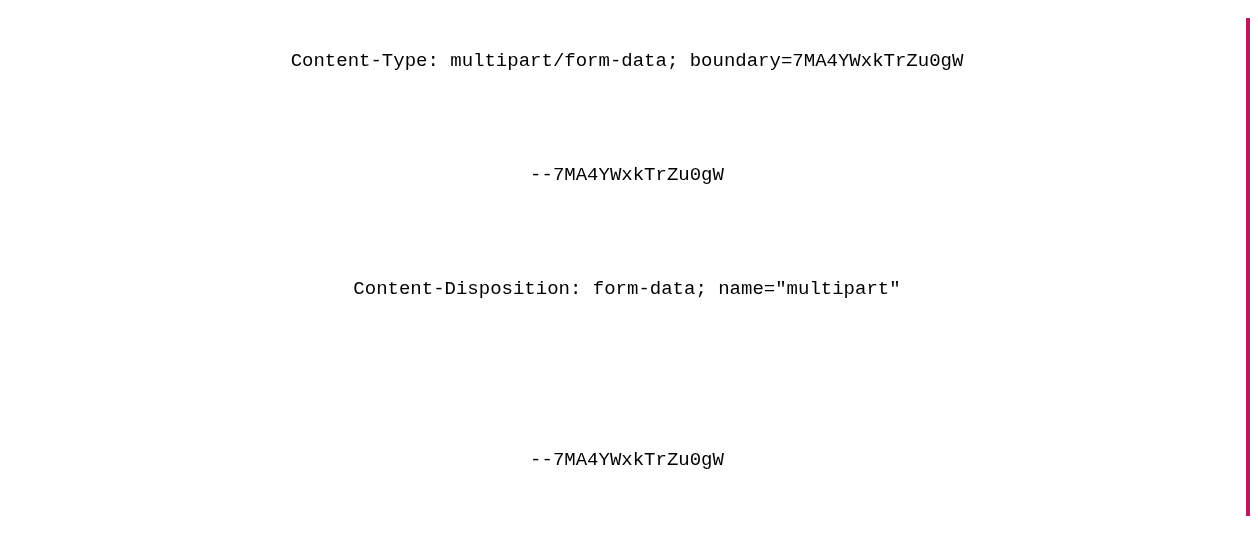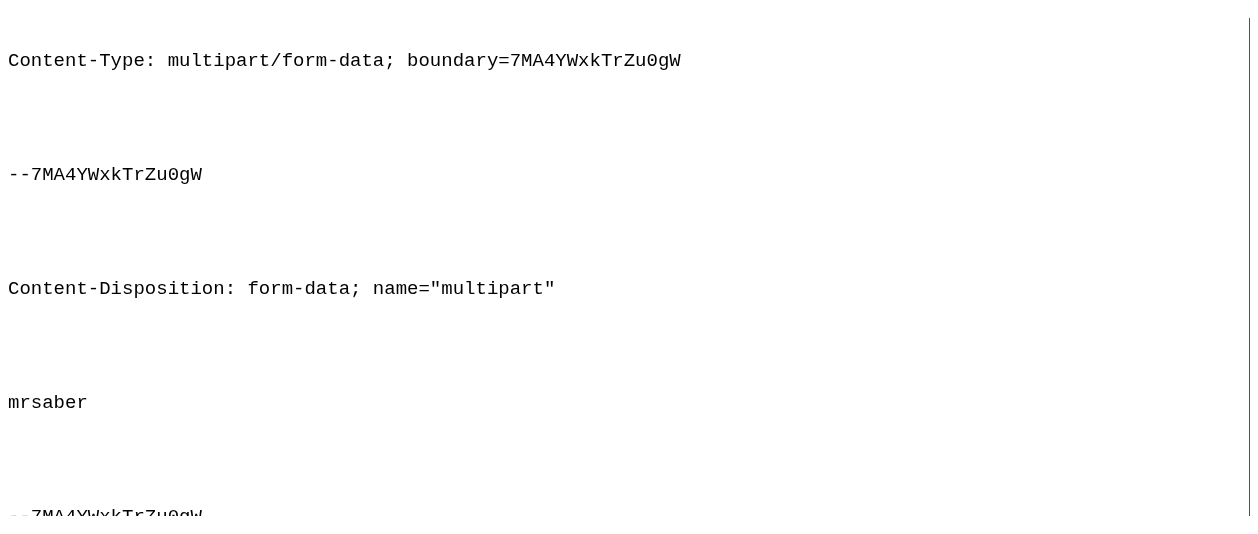--- a/index.html
+++ b/index.html
@@ -12,40 +12,40 @@
       font-family: "SF Mono", "Monaco", "Menlo", "Consolas", "Courier New", monospace;
       font-size: 19px;
       line-height: 1.5;
       color: #000000;
       padding: 18px 8px;
       width: 1258px;
       height: 534px;
     }
     .code-block {
       white-space: pre;
-      border-right: 1px solid #be185d;
+      border-right: 4px solid #be185d;
       height: 100%;
       overflow: hidden;
+      text-align: center;
     }
     .line {
       display: block;
       min-height: 1.5em;
     }
   </style>
 </head>
 <body>
 
 <div class="code-block">
 <span class="line">Content-Type: multipart/form-data; boundary=7MA4YWxkTrZu0gW</span>
 <span class="line"></span>
 <span class="line">--7MA4YWxkTrZu0gW</span>
 <span class="line"></span>
 <span class="line">Content-Disposition: form-data; name="multipart"</span>
 <span class="line"></span>
-<span class="line">mrsaber</span>
 <span class="line"></span>
 <span class="line">--7MA4YWxkTrZu0gW</span>
 
 
 
 
 
 
 
 </div>

